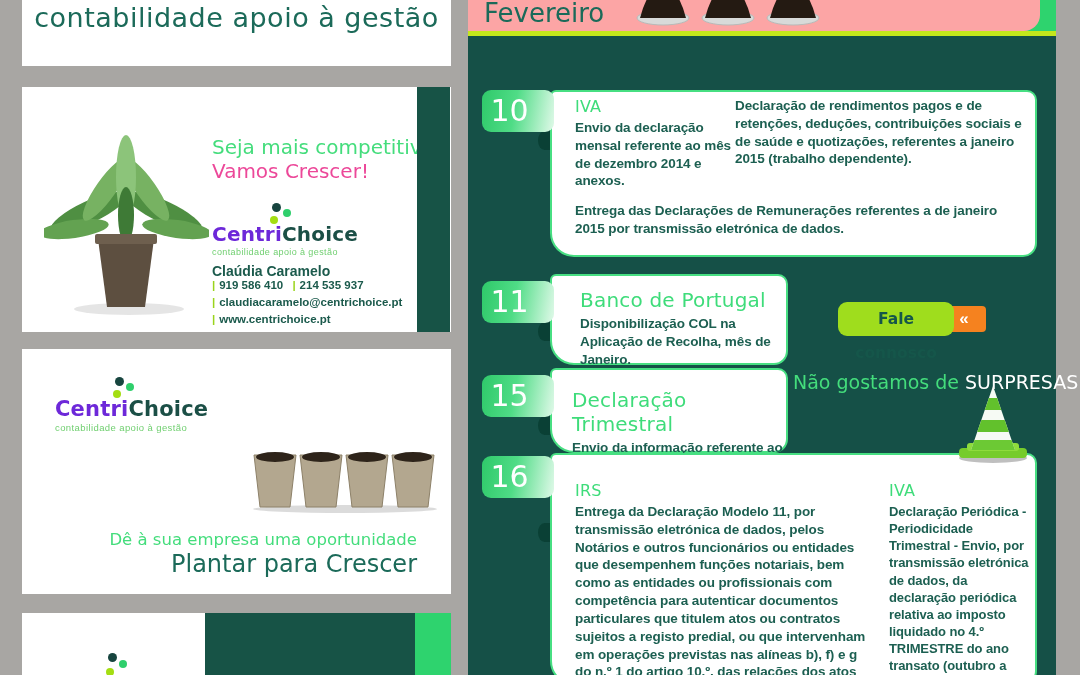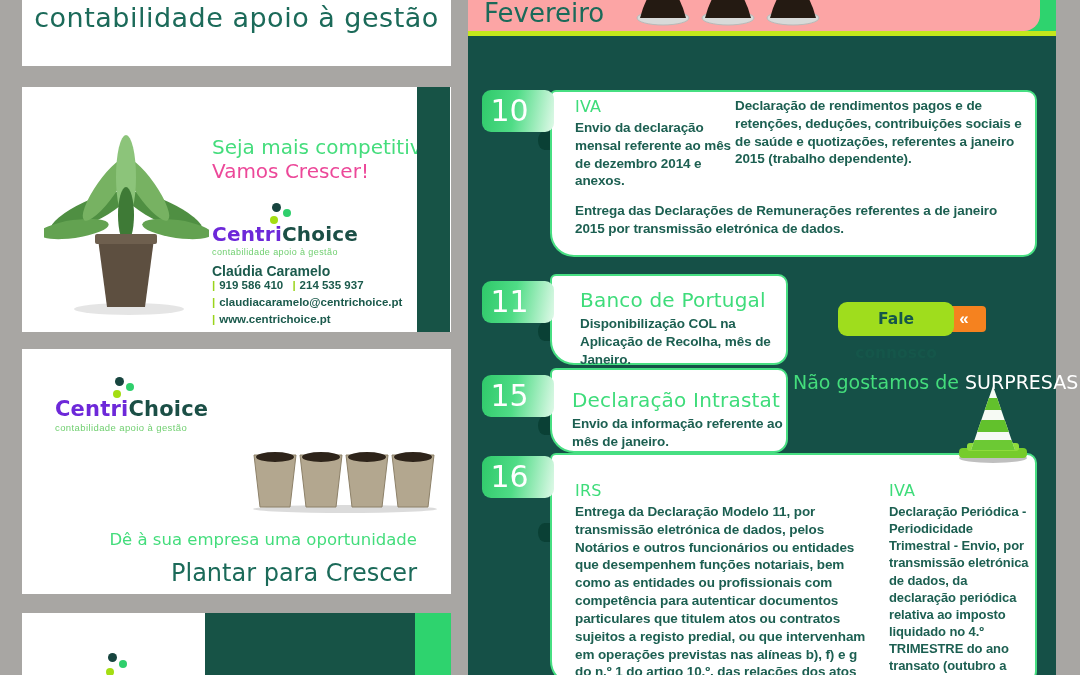--- a/index.html
+++ b/index.html
@@ -17,21 +17,21 @@
   #card-business .greenbar{position:absolute;left:395px;top:0;width:33px;height:245px;background:#175346;}
   .bc-h1{position:absolute;left:190px;top:48px;font-size:20px;color:#44dd7c;}
   .bc-h2{position:absolute;left:190px;top:72px;font-size:20px;color:#ec4899;}
   .bc-name{position:absolute;left:190px;top:176px;font-size:14px;font-weight:bold;color:#1b5a4c;}
   .bc-lines{position:absolute;left:190px;top:192px;}
   .bc-line{font-size:11.5px;font-weight:bold;color:#1b5a4c;margin-bottom:5px;white-space:nowrap;}
   .pipe{color:#9ad41c;font-weight:bold;margin-right:4px;}
 
   #card-plant-card{left:22px;top:349px;width:429px;height:245px;}
   .cp-line1{position:absolute;right:34px;top:181px;font-size:16.5px;color:#44dd7c;}
-  .cp-line2{position:absolute;right:34px;top:210px;font-size:24px;color:#1b6a59;}
+  .cp-line2{position:absolute;right:34px;top:201px;font-size:24px;color:#1b6a59;}
 
   #card-bottom{left:22px;top:613px;width:429px;height:62px;overflow:hidden;}
   #card-bottom .dkblock{position:absolute;left:183px;top:0;width:210px;height:62px;background:#175346;}
   #card-bottom .grstrip{position:absolute;left:393px;top:0;width:36px;height:62px;background:#2ed36e;}
   #card-bottom .mini-dots{position:absolute;left:78px;top:40px;width:40px;height:30px;}
 
   
   .logo{position:absolute;}
   .logo-dots{position:relative;height:21px;margin-left:52px;width:40px;}
   .logo-dots i{position:absolute;border-radius:50%;display:block;}
@@ -230,21 +230,21 @@
         <div class="b">Disponibilização COL na Aplicação de Recolha, mês de Janeiro.</div>
       </div>
     </div>
 
     <div class="badge gothic" style="top:375px;">
         <span>15</span>
       </div>
     <div class="fold" style="top:416px;"></div>
     <div class="daycard" id="card15">
       <div class="sec" id="s15a">
-        <div class="h h21">Declaração Intrastat</div>
+        <div class="h h21">Declaração Trimestral</div>
         <div class="b">Envio da informação referente ao mês de janeiro.</div>
       </div>
     </div>
 
     <div class="badge gothic" style="top:456px;">
         <span>16</span>
       </div>
     <div class="fold" style="top:523px;"></div>
     <div class="daycard" id="card16">
       <div class="sec" id="s16a">

